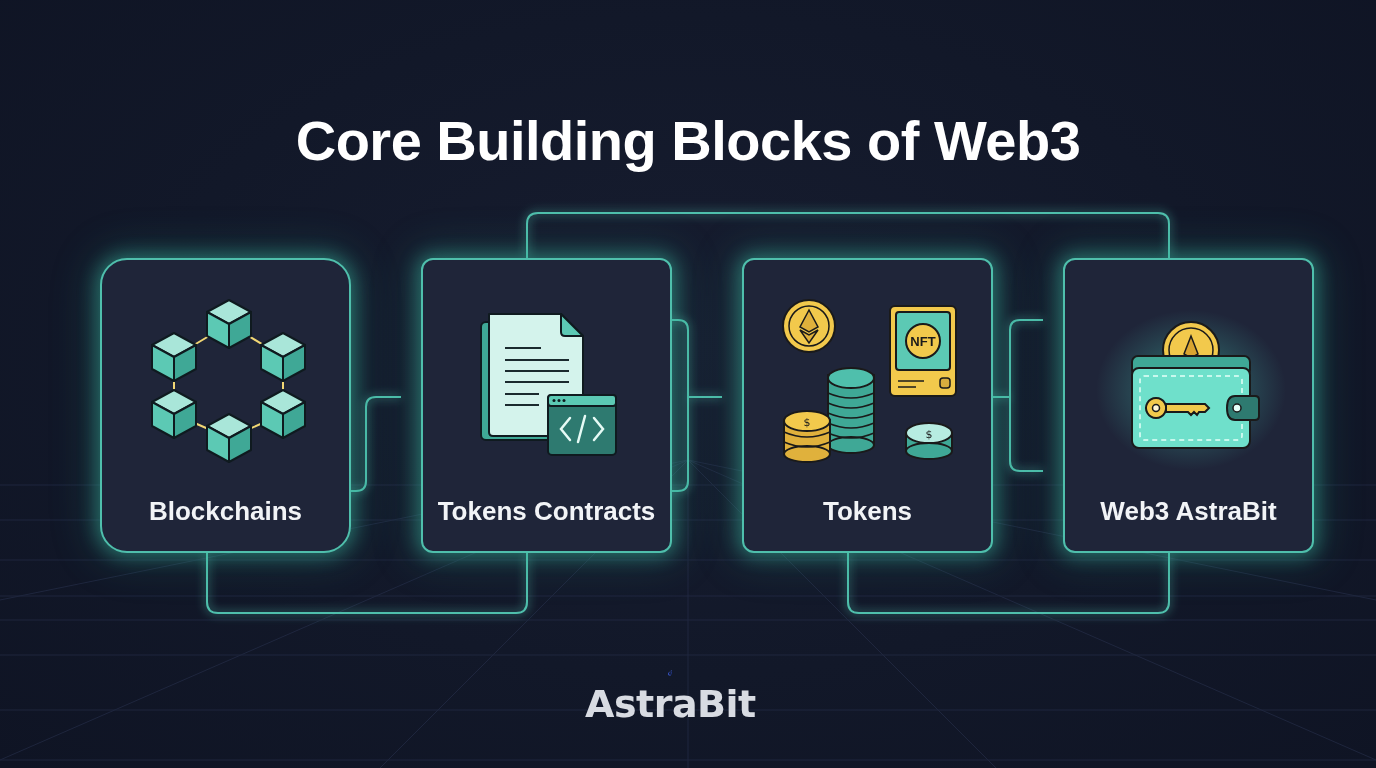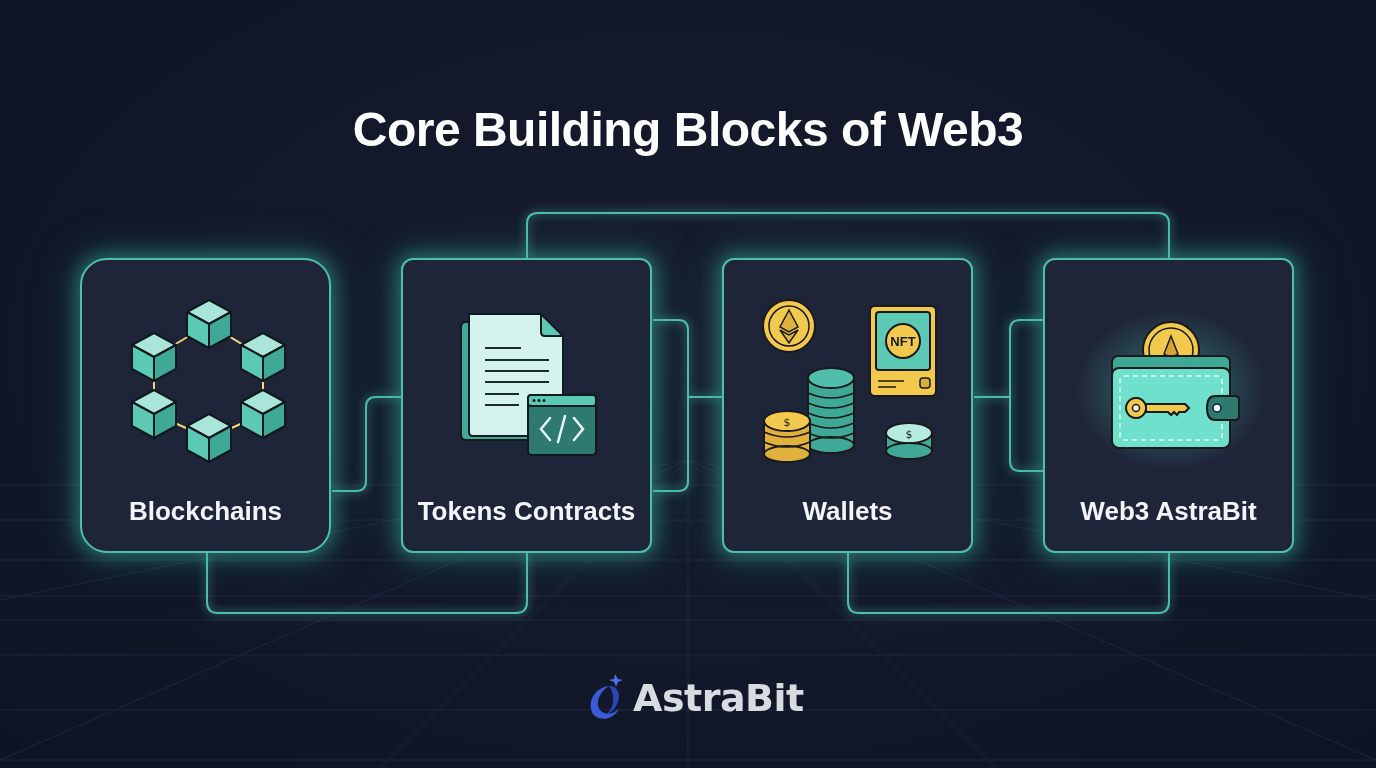--- a/index.html
+++ b/index.html
@@ -4,36 +4,37 @@
 <style>
   html, body { margin:0; padding:0; }
   body {
     width:1376px; height:768px; overflow:hidden; position:relative;
     background: radial-gradient(ellipse at 50% 45%, #171d30 0%, #121829 55%, #0f1424 100%);
     font-family: "Liberation Sans", sans-serif;
   }
   .floor { position:absolute; left:0; top:0; width:1376px; height:768px; pointer-events:none; }
   .title {
     position:absolute; left:0; top:70px; width:1376px; text-align:center;
-    color:#ffffff; font-weight:700; font-size:48px; letter-spacing:-0.5px;
+    color:#ffffff; font-weight:700; font-size:56px; letter-spacing:-0.5px;
     font-family: "Liberation Sans", sans-serif;
   }
   .connectors { position:absolute; left:0; top:0; width:1376px; height:768px; pointer-events:none; }
   .card {
     position:absolute; top:258px; width:251px; height:295px;
     background:#1f2539; border:2px solid #4fbfac; border-radius:12px; box-sizing:border-box;
     box-shadow: 0 0 18px 4px rgba(62,190,165,0.45), 0 0 42px 10px rgba(40,150,130,0.22);
+    margin-left: 20px;
   }
   .card-label {
     position:absolute; left:0; right:0; top:236px; text-align:center;
     color:#f2f4f7; font-weight:700; font-size:26px;
     font-family: "Liberation Sans", sans-serif;
   }
   .card-icon { position:absolute; left:0; top:0; }
-  .logo { position:absolute; left:585px; top:670px; height:56px; display:flex; align-items:center; gap:6px; }
+  .logo { position:absolute; left:585px; top:670px; height:56px; display:flex; align-items:center; gap:6px;flex-direction:column; }
   .logo-text { color:#d8dbe2; font-weight:700; font-size:38px; letter-spacing:-0.5px; font-family:"DejaVu Sans", sans-serif; }
 </style>
 </head>
 <body>
 
 <svg class="floor" viewBox="0 0 1376 768">
   <g stroke="#2a3350" stroke-width="1" opacity="0.55">
     <line x1="0" y1="485" x2="1376" y2="485"></line>
     <line x1="0" y1="520" x2="1376" y2="520"></line>
     <line x1="0" y1="560" x2="1376" y2="560"></line>
@@ -207,21 +208,21 @@
     </g>
     <text x="63" y="166" text-anchor="middle" font-family="DejaVu Sans, sans-serif" font-size="11" fill="#1a1a1a">$</text>
 
     <g stroke="#1a1a1a" stroke-width="2">
       <rect x="162" y="173" width="46" height="18" fill="#3fa896"></rect>
       <ellipse cx="185" cy="191" rx="23" ry="8" fill="#3fa896"></ellipse>
       <ellipse cx="185" cy="173" rx="23" ry="10" fill="#b7ece1"></ellipse>
     </g>
     <text x="185" y="178" text-anchor="middle" font-family="DejaVu Sans, sans-serif" font-size="11" fill="#1a1a1a">$</text>
   </svg>
-  <div class="card-label">Wallets</div>
+  <div class="card-label">Tokens</div>
 </div>
 
 <div class="card" style="left:1043px;">
   <svg class="card-icon" width="251" height="240" viewBox="0 0 251 240">
     <defs>
       <radialGradient id="wglow" cx="50%" cy="50%" r="50%">
         <stop offset="0%" stop-color="#4fe0c4" stop-opacity="0.45"></stop>
         <stop offset="100%" stop-color="#4fe0c4" stop-opacity="0"></stop>
       </radialGradient>
     </defs>

